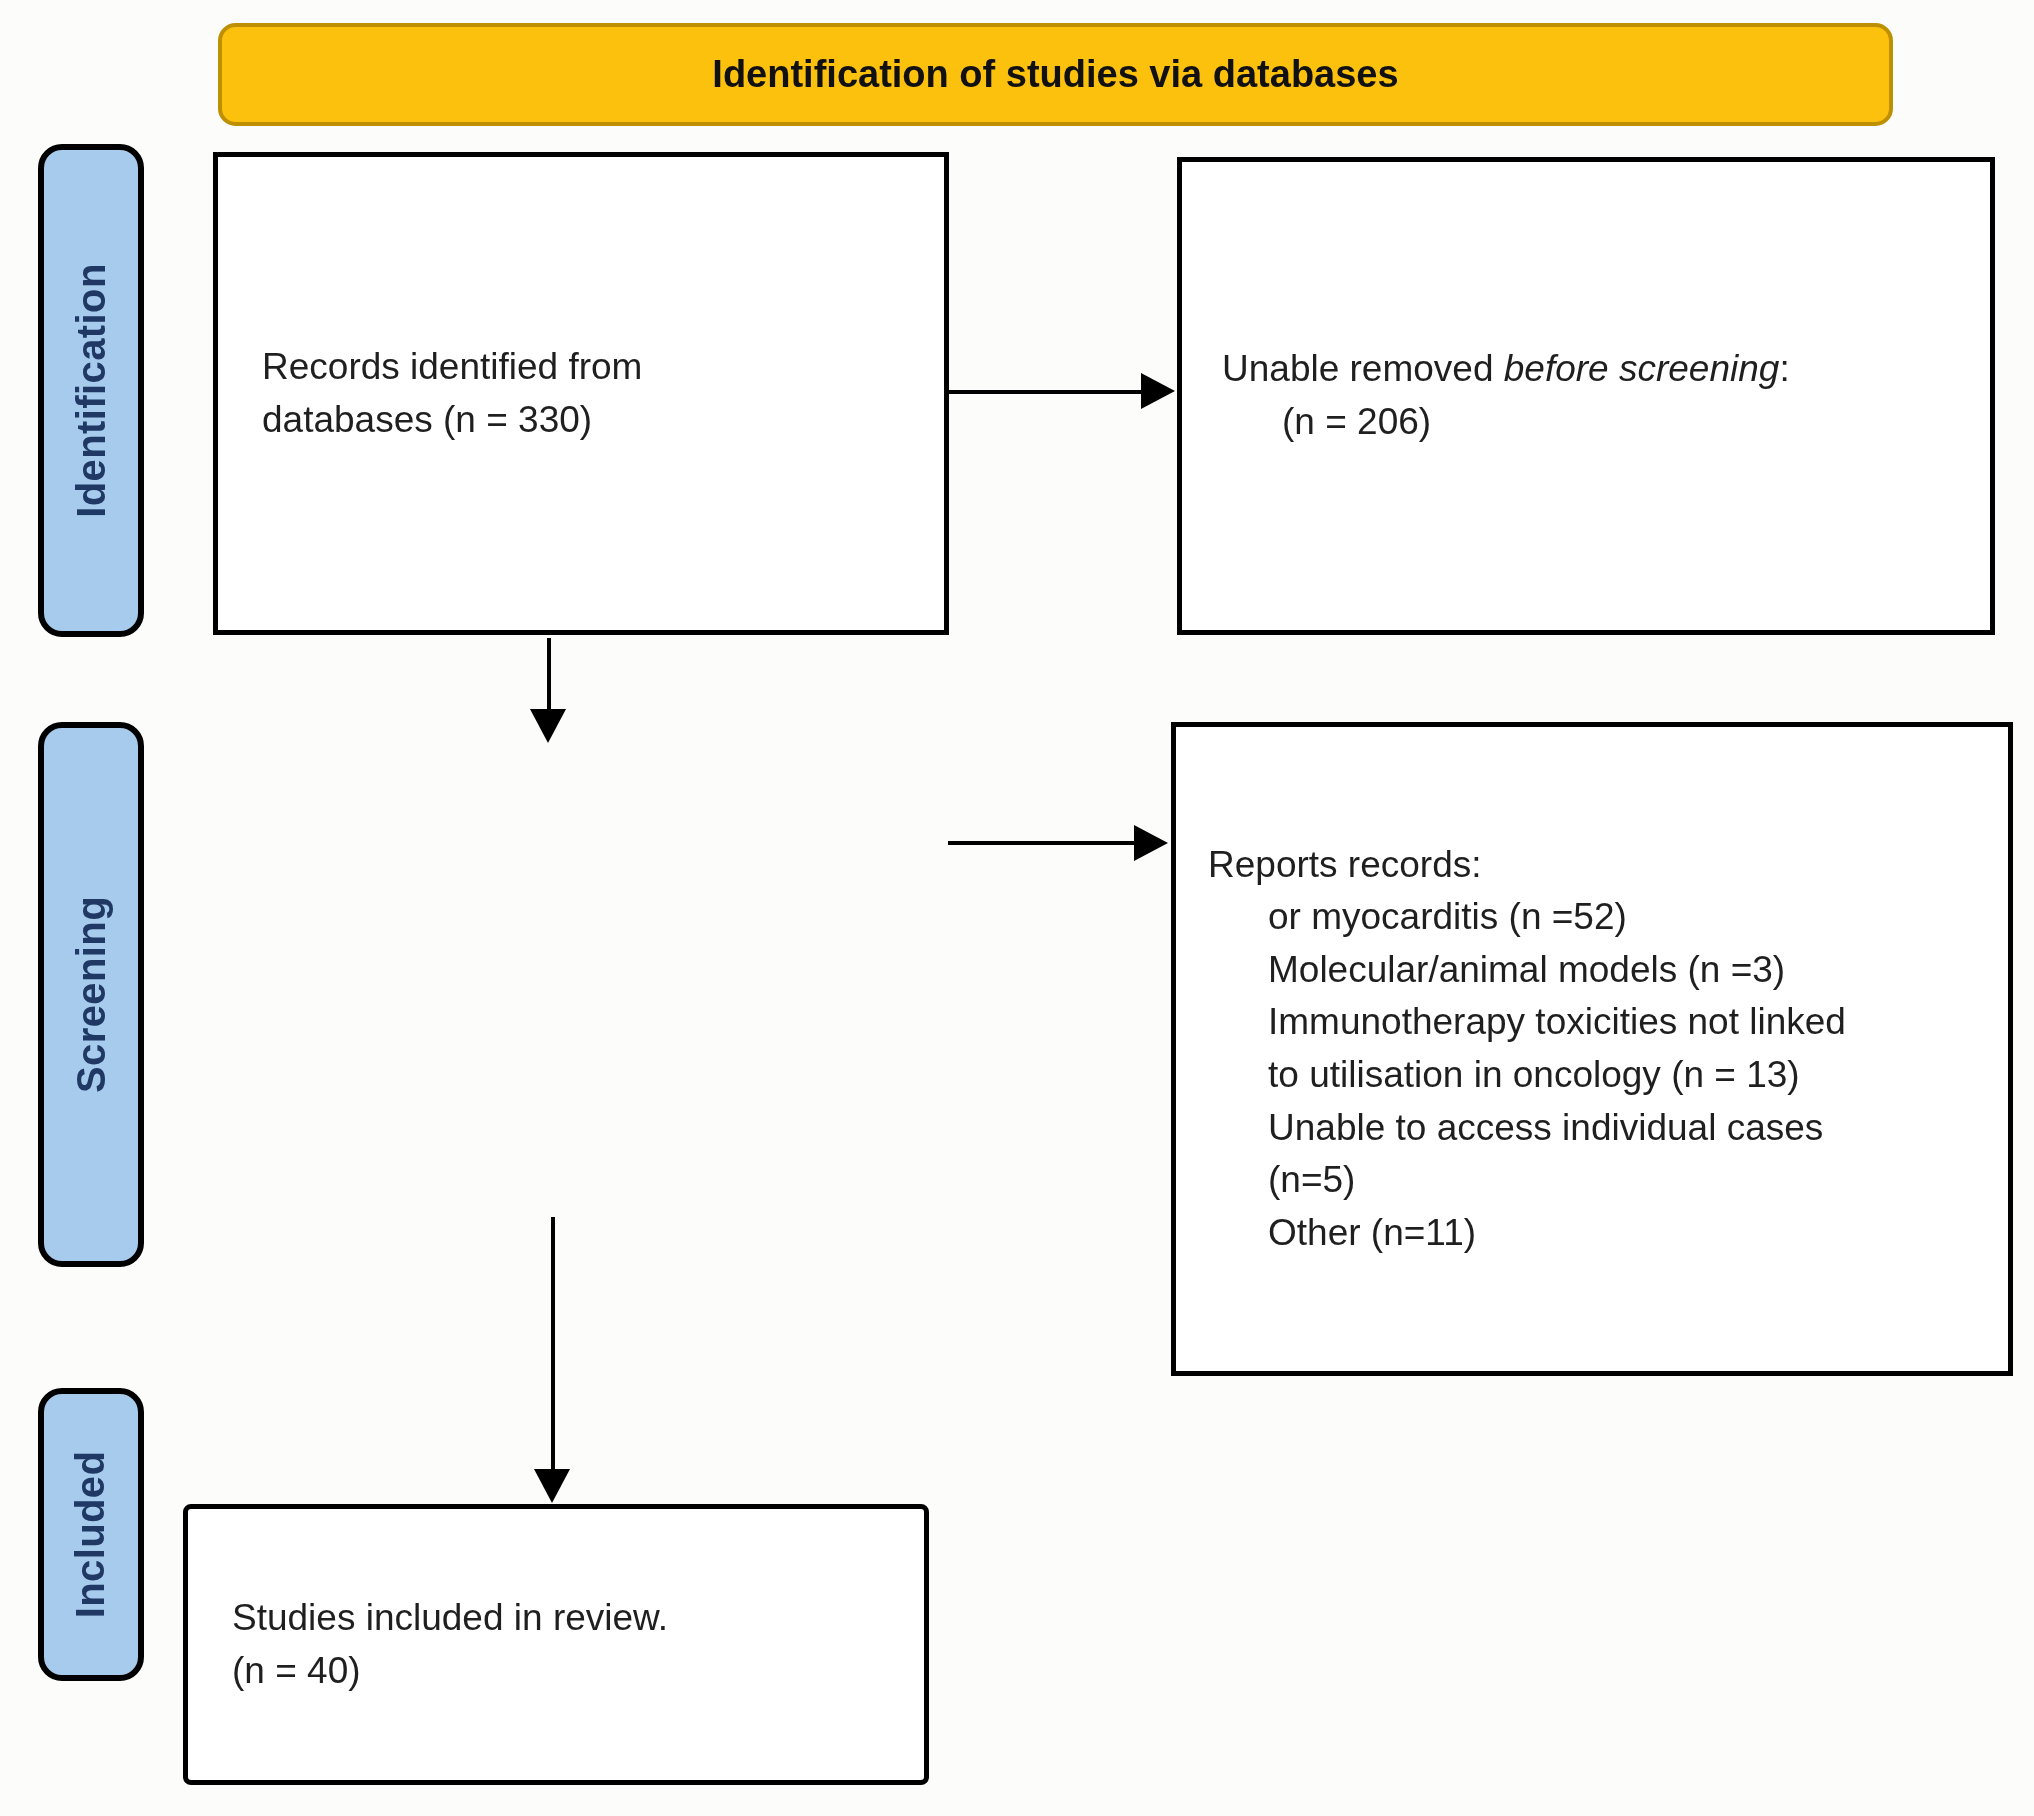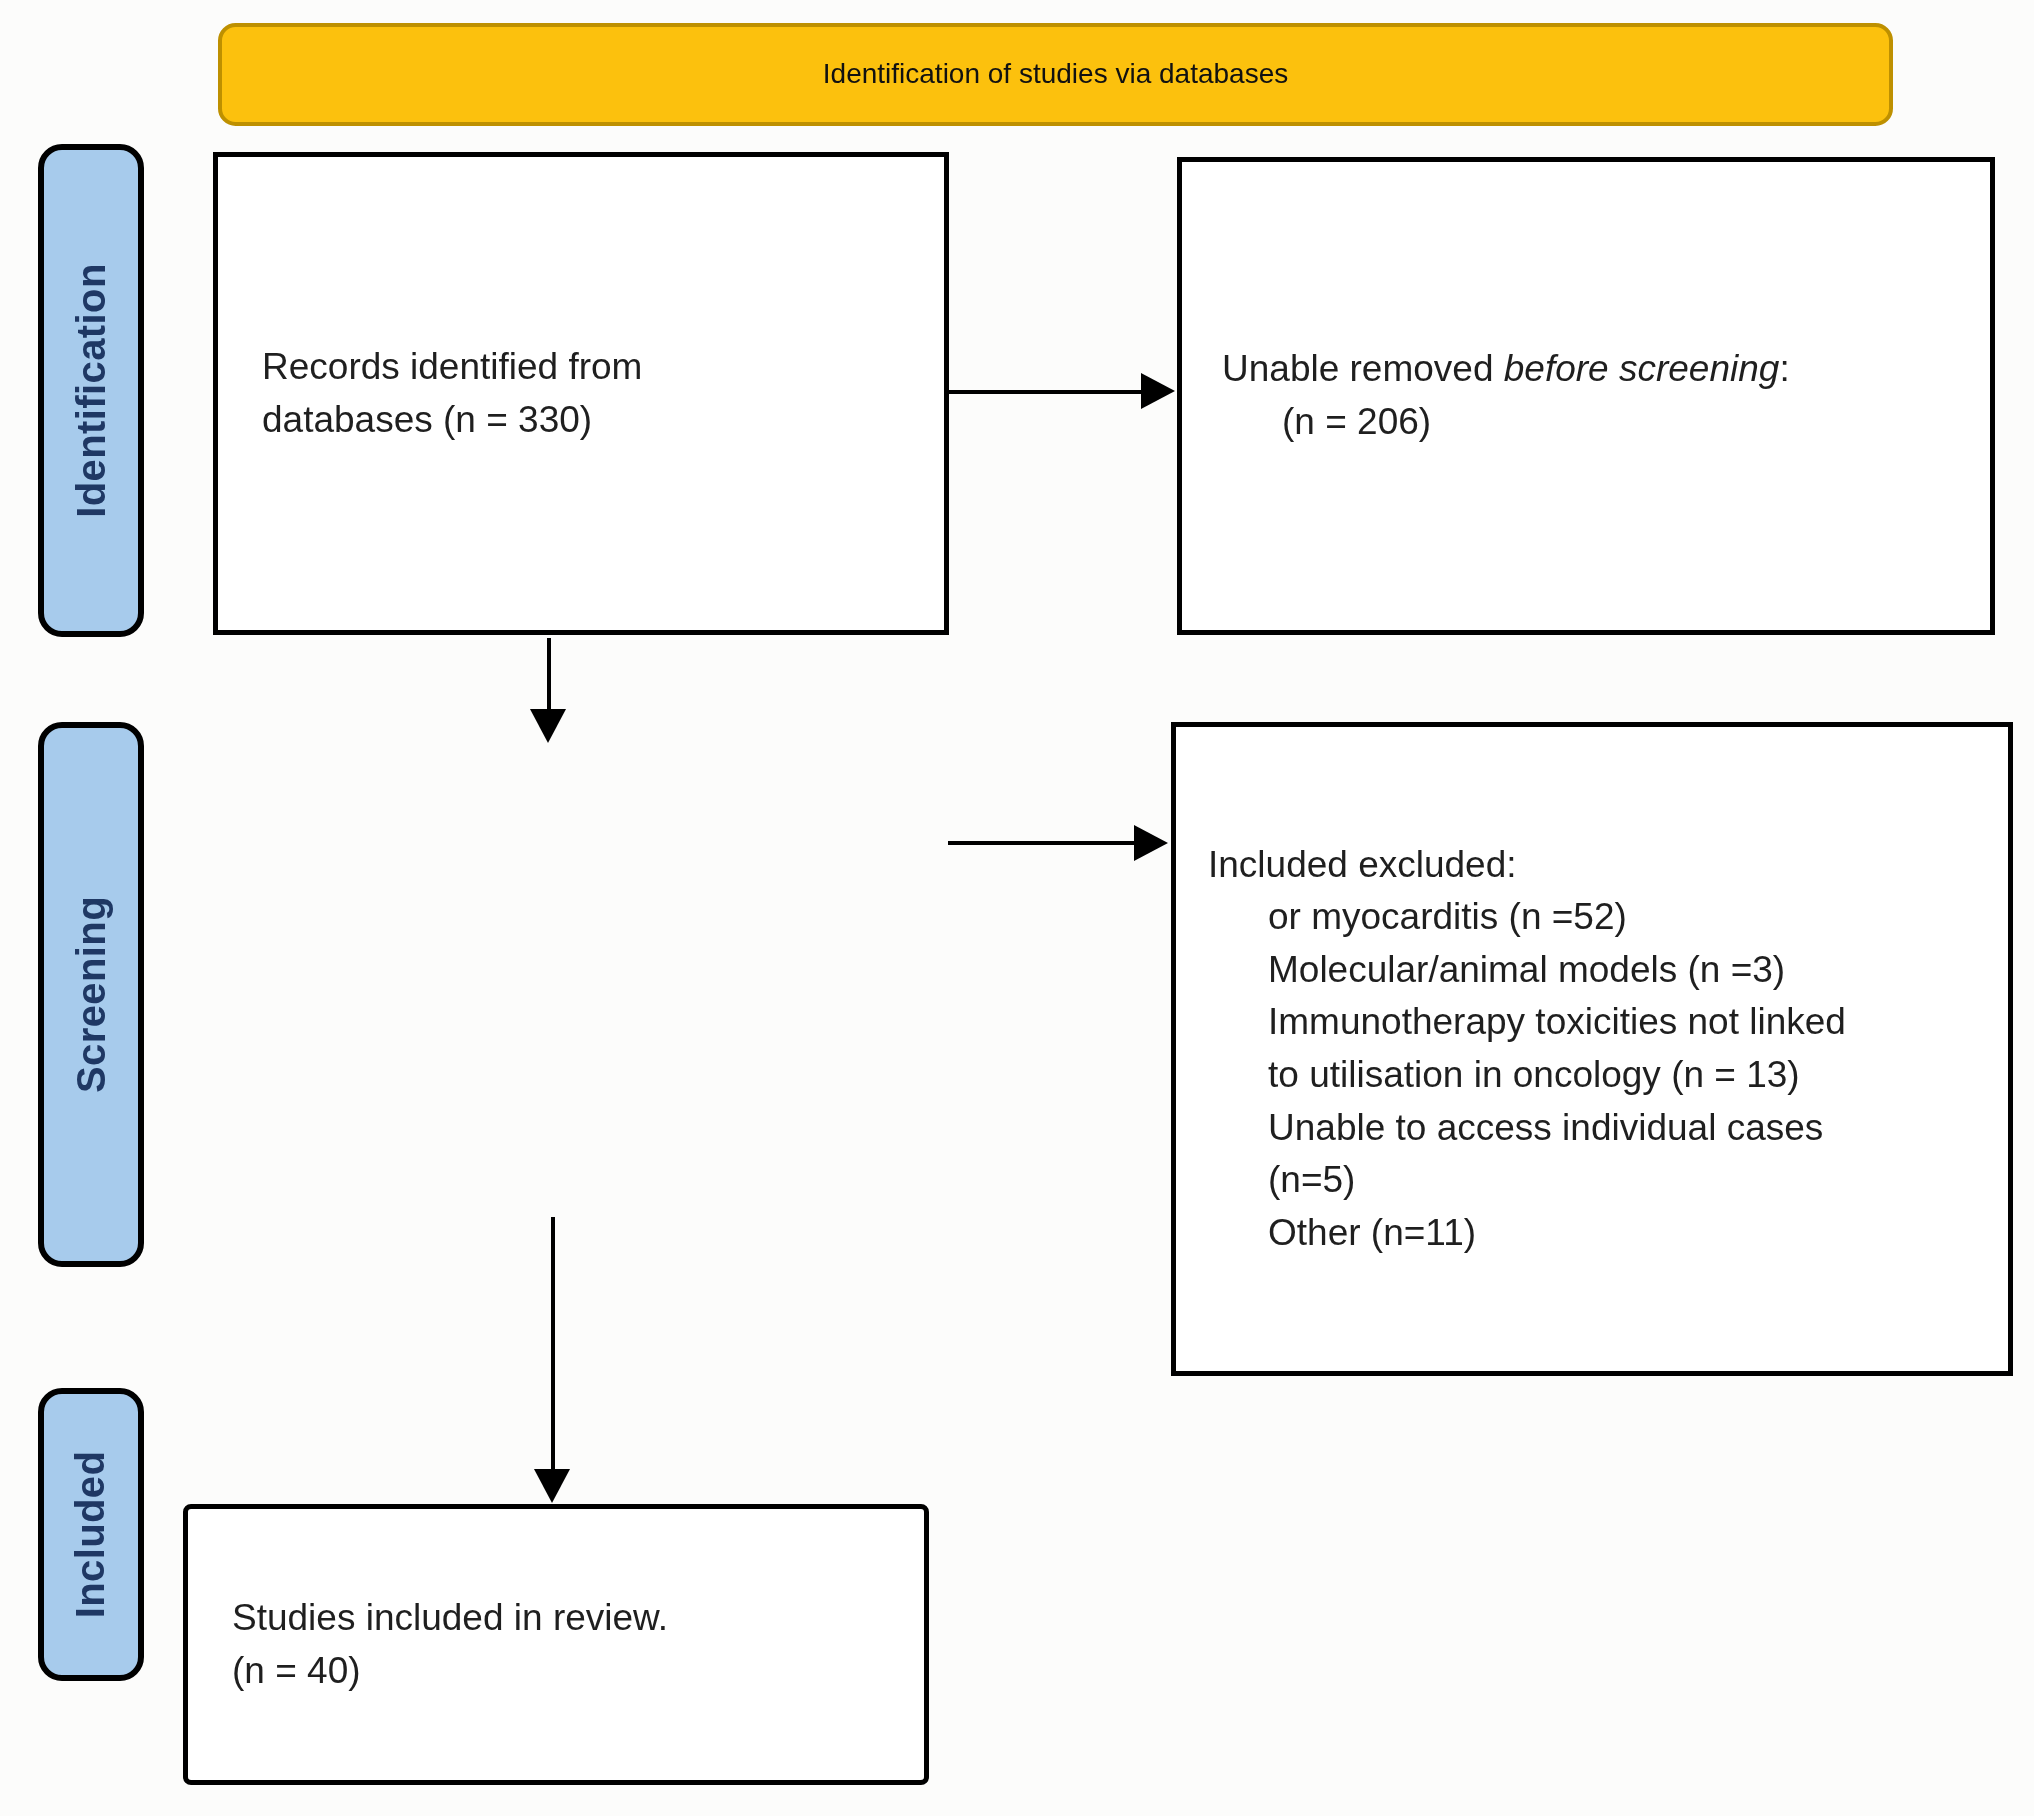--- a/index.html
+++ b/index.html
@@ -13,21 +13,21 @@
   }
 
   
   .header-banner {
     position:absolute; left:218px; top:22.5px; width:1675px; height:103px;
     background:#FCC10D;
     border:4px solid #BE9000;
     border-radius:17.6px;
     box-sizing:border-box;
     display:flex; align-items:center; justify-content:center;
-    font-size:28px; font-weight:normal; color:#111111;
+    font-size:38px; font-weight:bold; color:#111111;
   }
 
   
   .stage {
     position:absolute; left:38px; width:106px;
     background:#A7CBEC;
     border:6.4px solid #000000;
     border-radius:24px;
     box-sizing:border-box;
     display:flex; align-items:center; justify-content:center;
@@ -109,21 +109,21 @@
   <div class="box box-records-removed">
     <div class="box-inner">
       <div><span>Unable removed </span><span class="italic">before screening</span><span>:</span></div>
       <div class="indent">(n = 206)</div>
     </div>
   </div>
 
 
   <div class="box box-reports-excluded">
     <div class="box-inner">
-      <div>Included excluded:</div>
+      <div>Reports records:</div>
       <div class="indent">or myocarditis (n =52)</div>
       <div class="indent">Molecular/animal models (n =3)</div>
       <div class="indent">Immunotherapy toxicities not linked</div>
       <div class="indent">to utilisation in oncology (n = 13)</div>
       <div class="indent">Unable to access individual cases</div>
       <div class="indent">(n=5)</div>
       <div class="indent">Other (n=11)</div>
     </div>
   </div>
 

